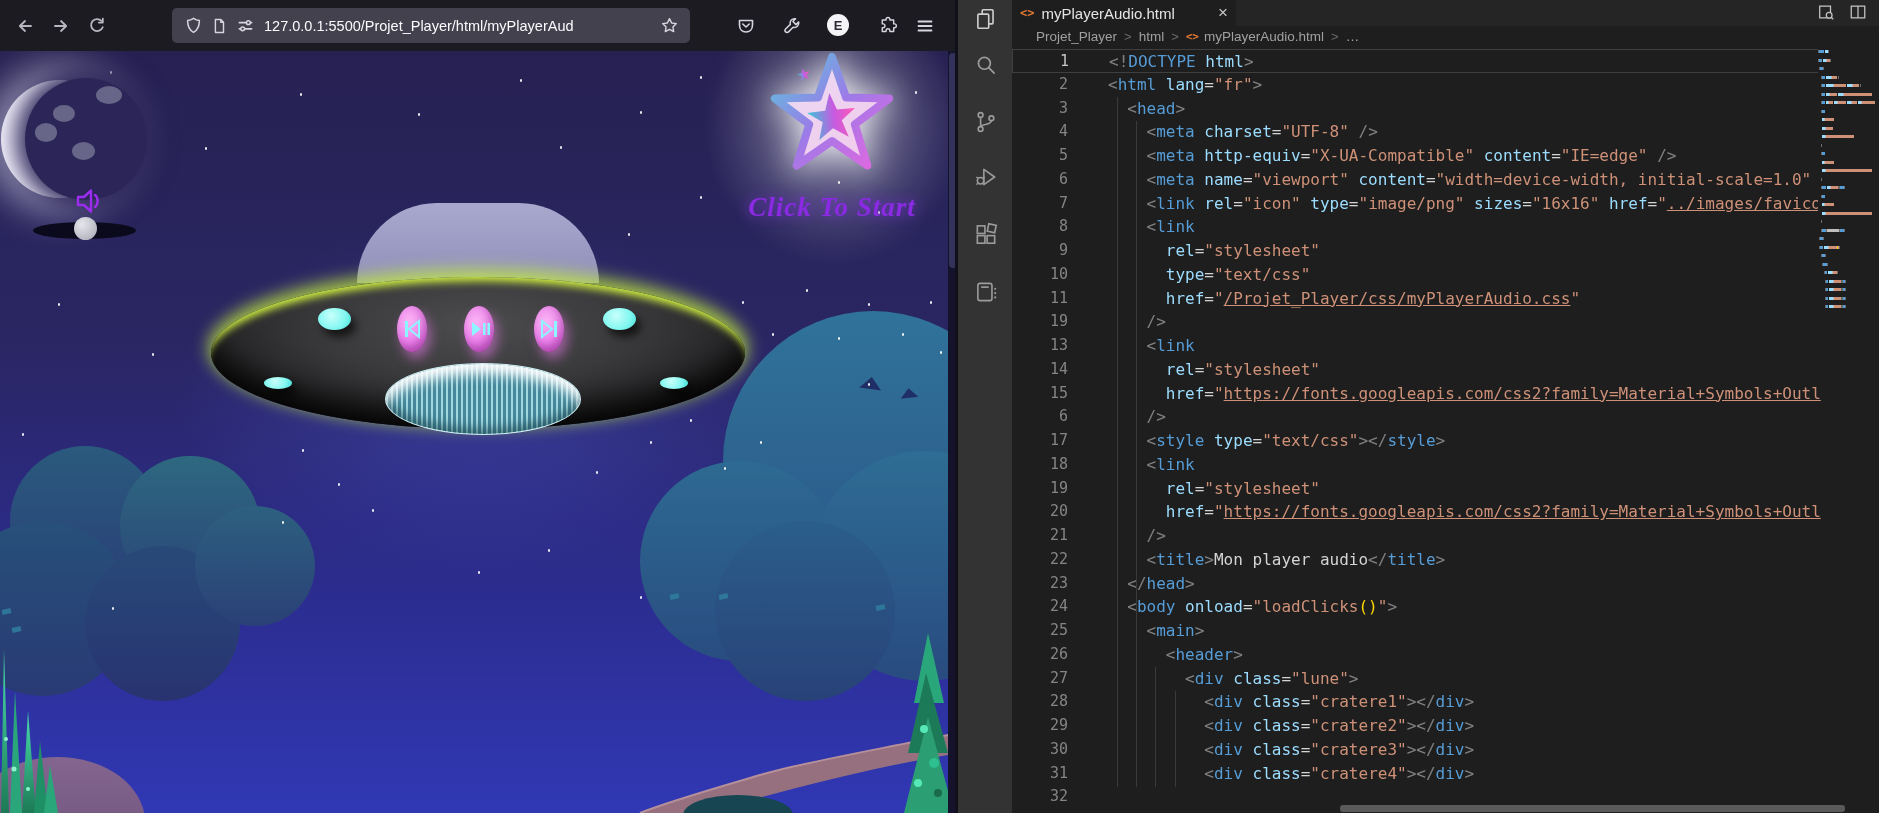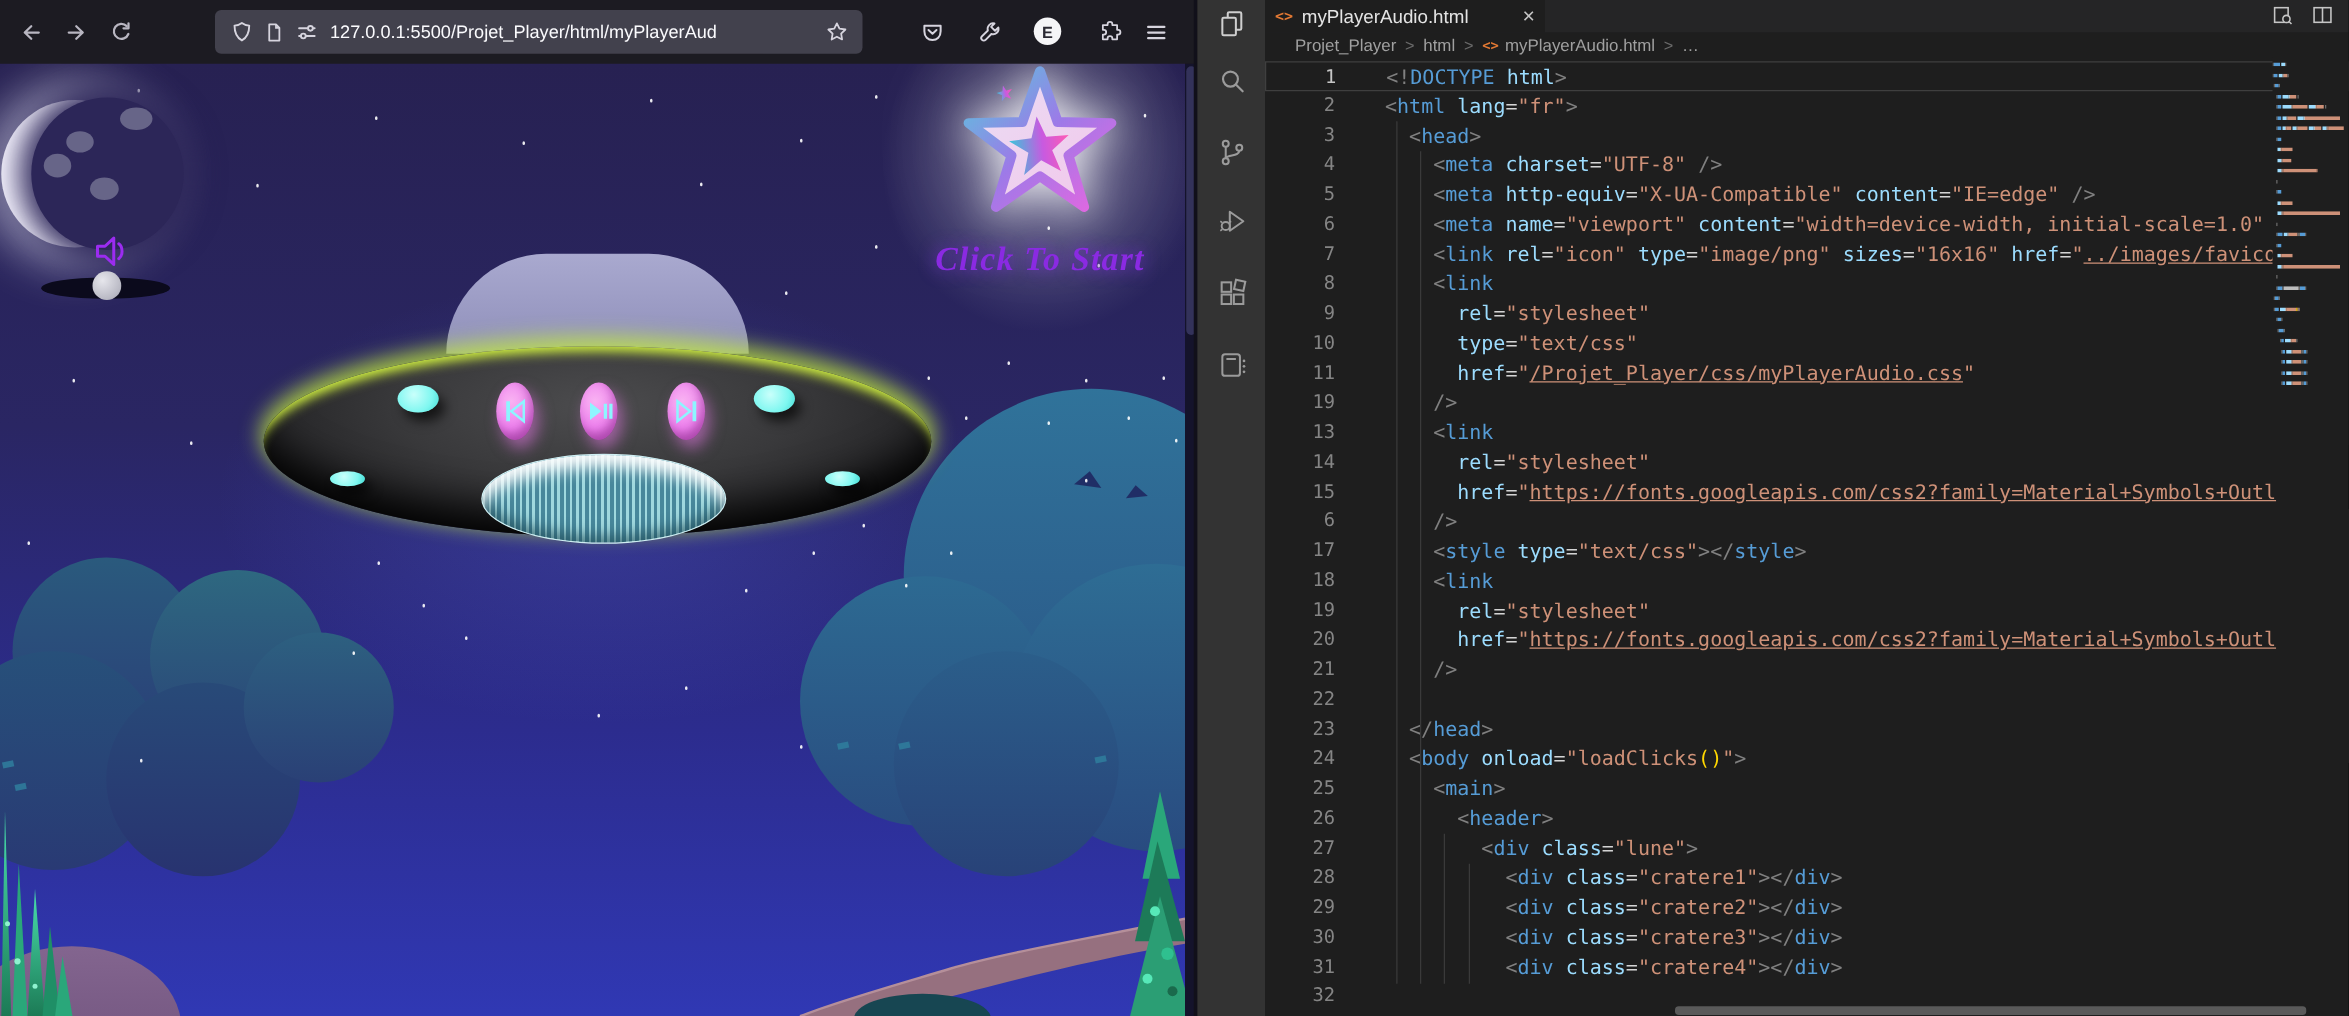--- a/index.html
+++ b/index.html
@@ -466,21 +466,21 @@
           <div class="cl"><span class="ln">19</span><span class="lc"><span class="tk-x">    </span><span class="tk-p">/&gt;</span></span></div>
           <div class="cl"><span class="ln">13</span><span class="lc"><span class="tk-x">    </span><span class="tk-p">&lt;</span><span class="tk-t">link</span></span></div>
           <div class="cl"><span class="ln">14</span><span class="lc"><span class="tk-x">      </span><span class="tk-a">rel</span><span class="tk-e">=</span><span class="tk-s">"stylesheet"</span></span></div>
           <div class="cl"><span class="ln">15</span><span class="lc"><span class="tk-x">      </span><span class="tk-a">href</span><span class="tk-e">=</span><span class="tk-s">"</span><span class="tk-u">https://fonts.googleapis.com/css2?family=Material+Symbols+Outl</span></span></div>
           <div class="cl"><span class="ln">6</span><span class="lc"><span class="tk-x">    </span><span class="tk-p">/&gt;</span></span></div>
           <div class="cl"><span class="ln">17</span><span class="lc"><span class="tk-x">    </span><span class="tk-p">&lt;</span><span class="tk-t">style</span><span class="tk-x"> </span><span class="tk-a">type</span><span class="tk-e">=</span><span class="tk-s">"text/css"</span><span class="tk-p">&gt;&lt;/</span><span class="tk-t">style</span><span class="tk-p">&gt;</span></span></div>
           <div class="cl"><span class="ln">18</span><span class="lc"><span class="tk-x">    </span><span class="tk-p">&lt;</span><span class="tk-t">link</span></span></div>
           <div class="cl"><span class="ln">19</span><span class="lc"><span class="tk-x">      </span><span class="tk-a">rel</span><span class="tk-e">=</span><span class="tk-s">"stylesheet"</span></span></div>
           <div class="cl"><span class="ln">20</span><span class="lc"><span class="tk-x">      </span><span class="tk-a">href</span><span class="tk-e">=</span><span class="tk-s">"</span><span class="tk-u">https://fonts.googleapis.com/css2?family=Material+Symbols+Outl</span></span></div>
           <div class="cl"><span class="ln">21</span><span class="lc"><span class="tk-x">    </span><span class="tk-p">/&gt;</span></span></div>
-          <div class="cl"><span class="ln">22</span></div>
+          <div class="cl"><span class="ln">22</span><span class="lc"><span class="tk-x">    </span><span class="tk-p">&lt;</span><span class="tk-t">title</span><span class="tk-p">&gt;</span><span class="tk-x">Mon player audio</span><span class="tk-p">&lt;/</span><span class="tk-t">title</span><span class="tk-p">&gt;</span></span></div>
           <div class="cl"><span class="ln">23</span><span class="lc"><span class="tk-x">  </span><span class="tk-p">&lt;/</span><span class="tk-t">head</span><span class="tk-p">&gt;</span></span></div>
           <div class="cl"><span class="ln">24</span><span class="lc"><span class="tk-x">  </span><span class="tk-p">&lt;</span><span class="tk-t">body</span><span class="tk-x"> </span><span class="tk-a">onload</span><span class="tk-e">=</span><span class="tk-s">"loadClicks</span><span class="tk-y">()</span><span class="tk-s">"</span><span class="tk-p">&gt;</span></span></div>
           <div class="cl"><span class="ln">25</span><span class="lc"><span class="tk-x">    </span><span class="tk-p">&lt;</span><span class="tk-t">main</span><span class="tk-p">&gt;</span></span></div>
           <div class="cl"><span class="ln">26</span><span class="lc"><span class="tk-x">      </span><span class="tk-p">&lt;</span><span class="tk-t">header</span><span class="tk-p">&gt;</span></span></div>
           <div class="cl"><span class="ln">27</span><span class="lc"><span class="tk-x">        </span><span class="tk-p">&lt;</span><span class="tk-t">div</span><span class="tk-x"> </span><span class="tk-a">class</span><span class="tk-e">=</span><span class="tk-s">"lune"</span><span class="tk-p">&gt;</span></span></div>
           <div class="cl"><span class="ln">28</span><span class="lc"><span class="tk-x">          </span><span class="tk-p">&lt;</span><span class="tk-t">div</span><span class="tk-x"> </span><span class="tk-a">class</span><span class="tk-e">=</span><span class="tk-s">"cratere1"</span><span class="tk-p">&gt;&lt;/</span><span class="tk-t">div</span><span class="tk-p">&gt;</span></span></div>
           <div class="cl"><span class="ln">29</span><span class="lc"><span class="tk-x">          </span><span class="tk-p">&lt;</span><span class="tk-t">div</span><span class="tk-x"> </span><span class="tk-a">class</span><span class="tk-e">=</span><span class="tk-s">"cratere2"</span><span class="tk-p">&gt;&lt;/</span><span class="tk-t">div</span><span class="tk-p">&gt;</span></span></div>
           <div class="cl"><span class="ln">30</span><span class="lc"><span class="tk-x">          </span><span class="tk-p">&lt;</span><span class="tk-t">div</span><span class="tk-x"> </span><span class="tk-a">class</span><span class="tk-e">=</span><span class="tk-s">"cratere3"</span><span class="tk-p">&gt;&lt;/</span><span class="tk-t">div</span><span class="tk-p">&gt;</span></span></div>
           <div class="cl"><span class="ln">31</span><span class="lc"><span class="tk-x">          </span><span class="tk-p">&lt;</span><span class="tk-t">div</span><span class="tk-x"> </span><span class="tk-a">class</span><span class="tk-e">=</span><span class="tk-s">"cratere4"</span><span class="tk-p">&gt;&lt;/</span><span class="tk-t">div</span><span class="tk-p">&gt;</span></span></div>
           <div class="cl"><span class="ln">32</span><span class="lc"></span></div>

